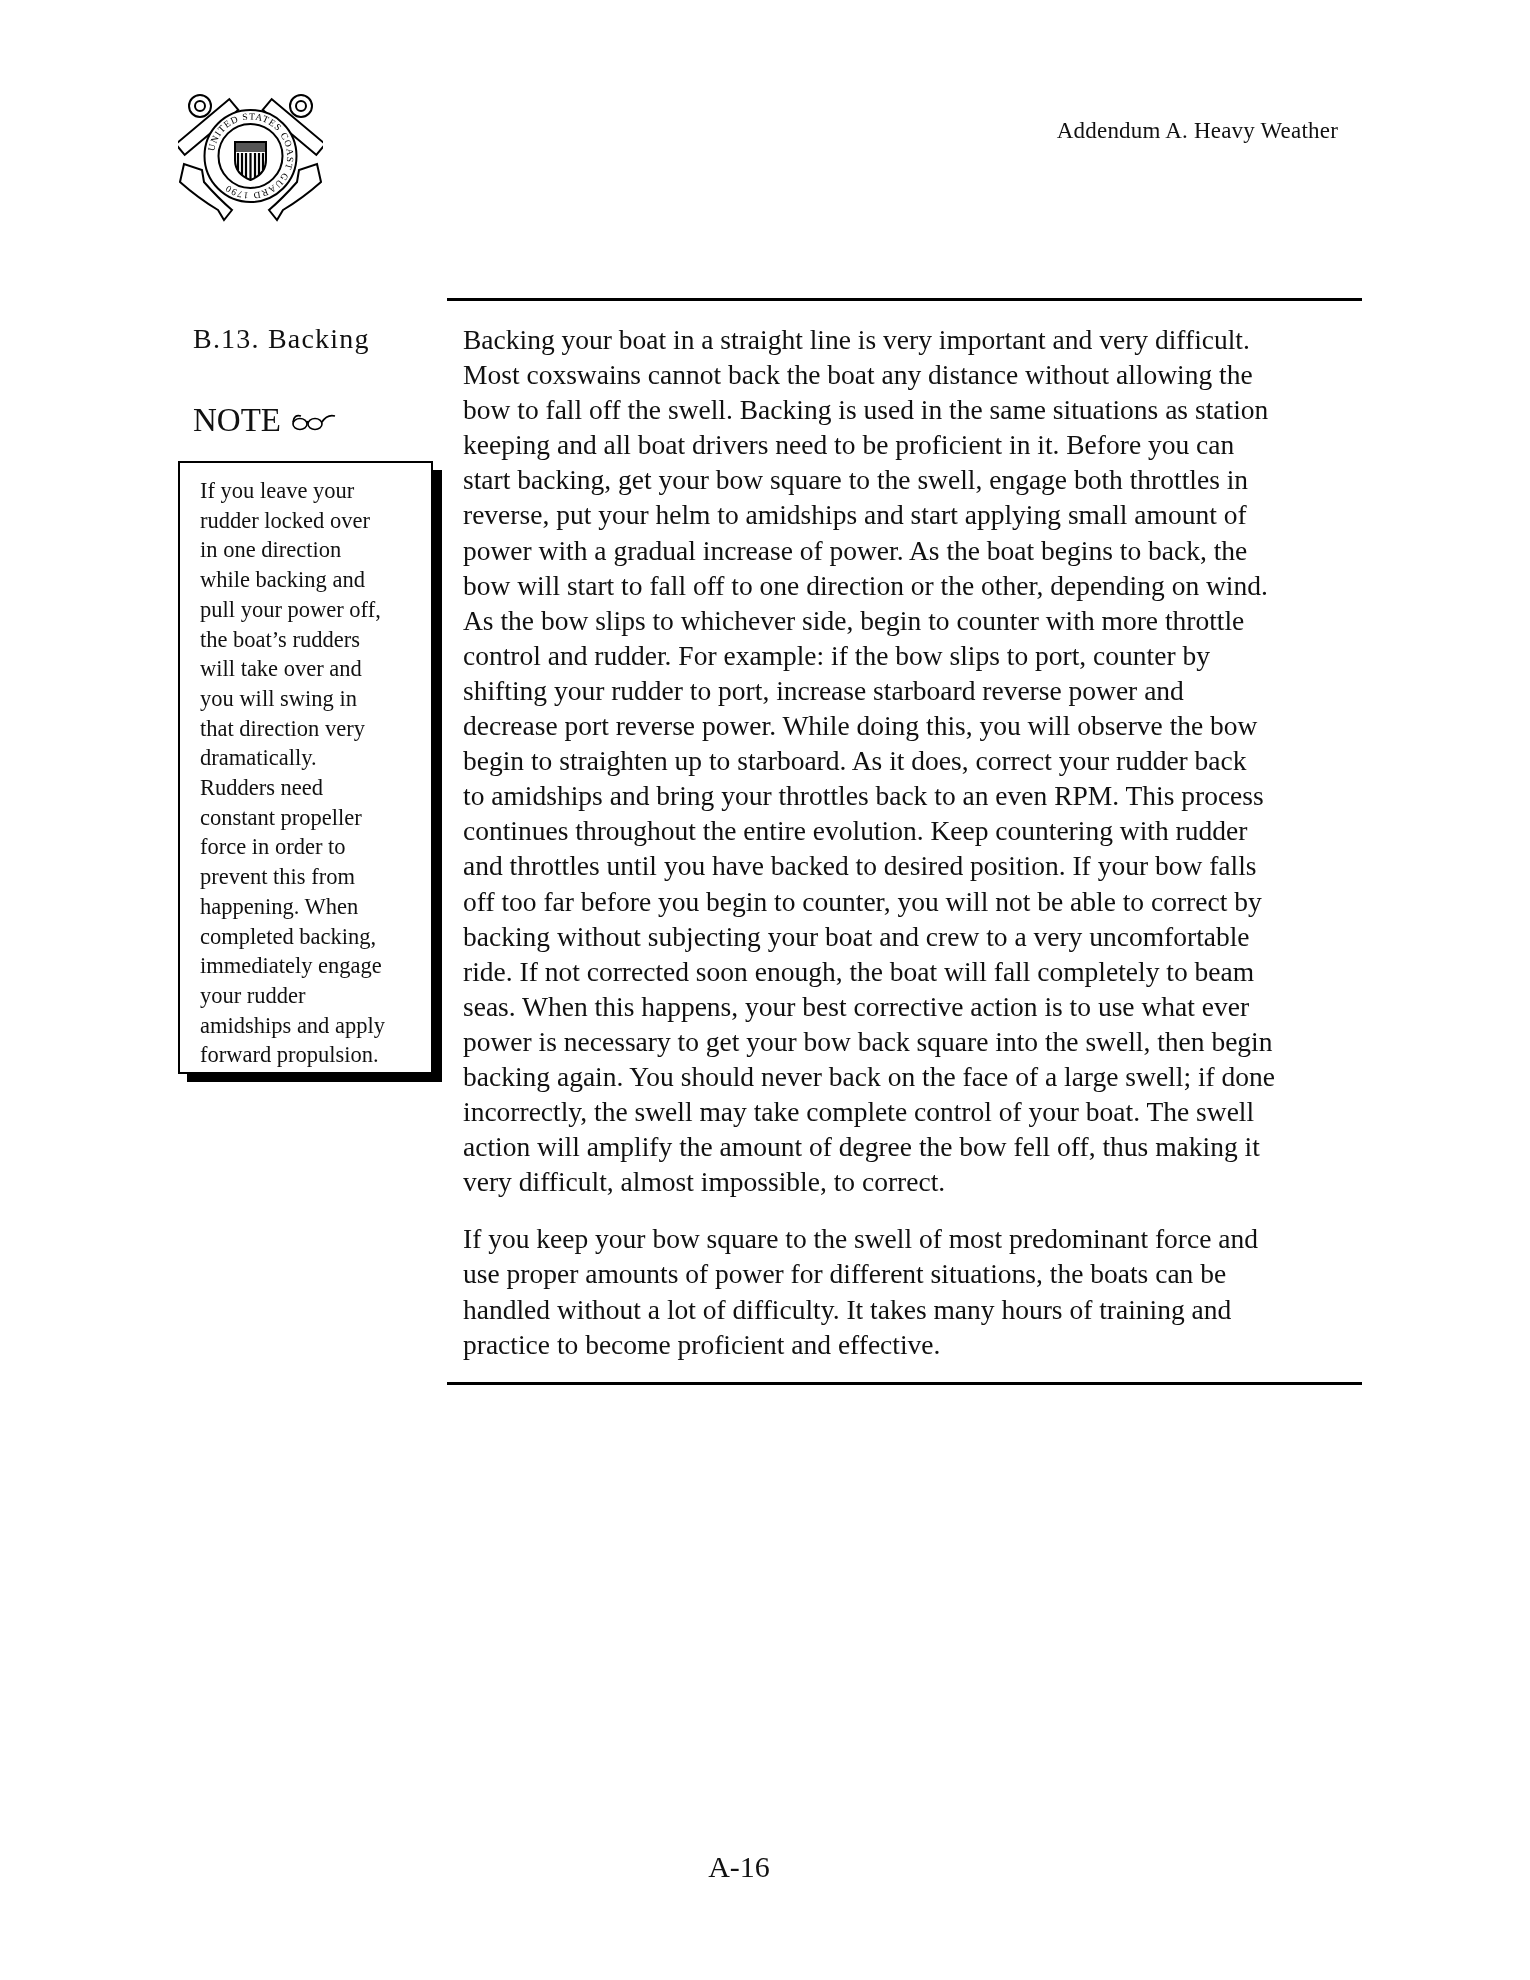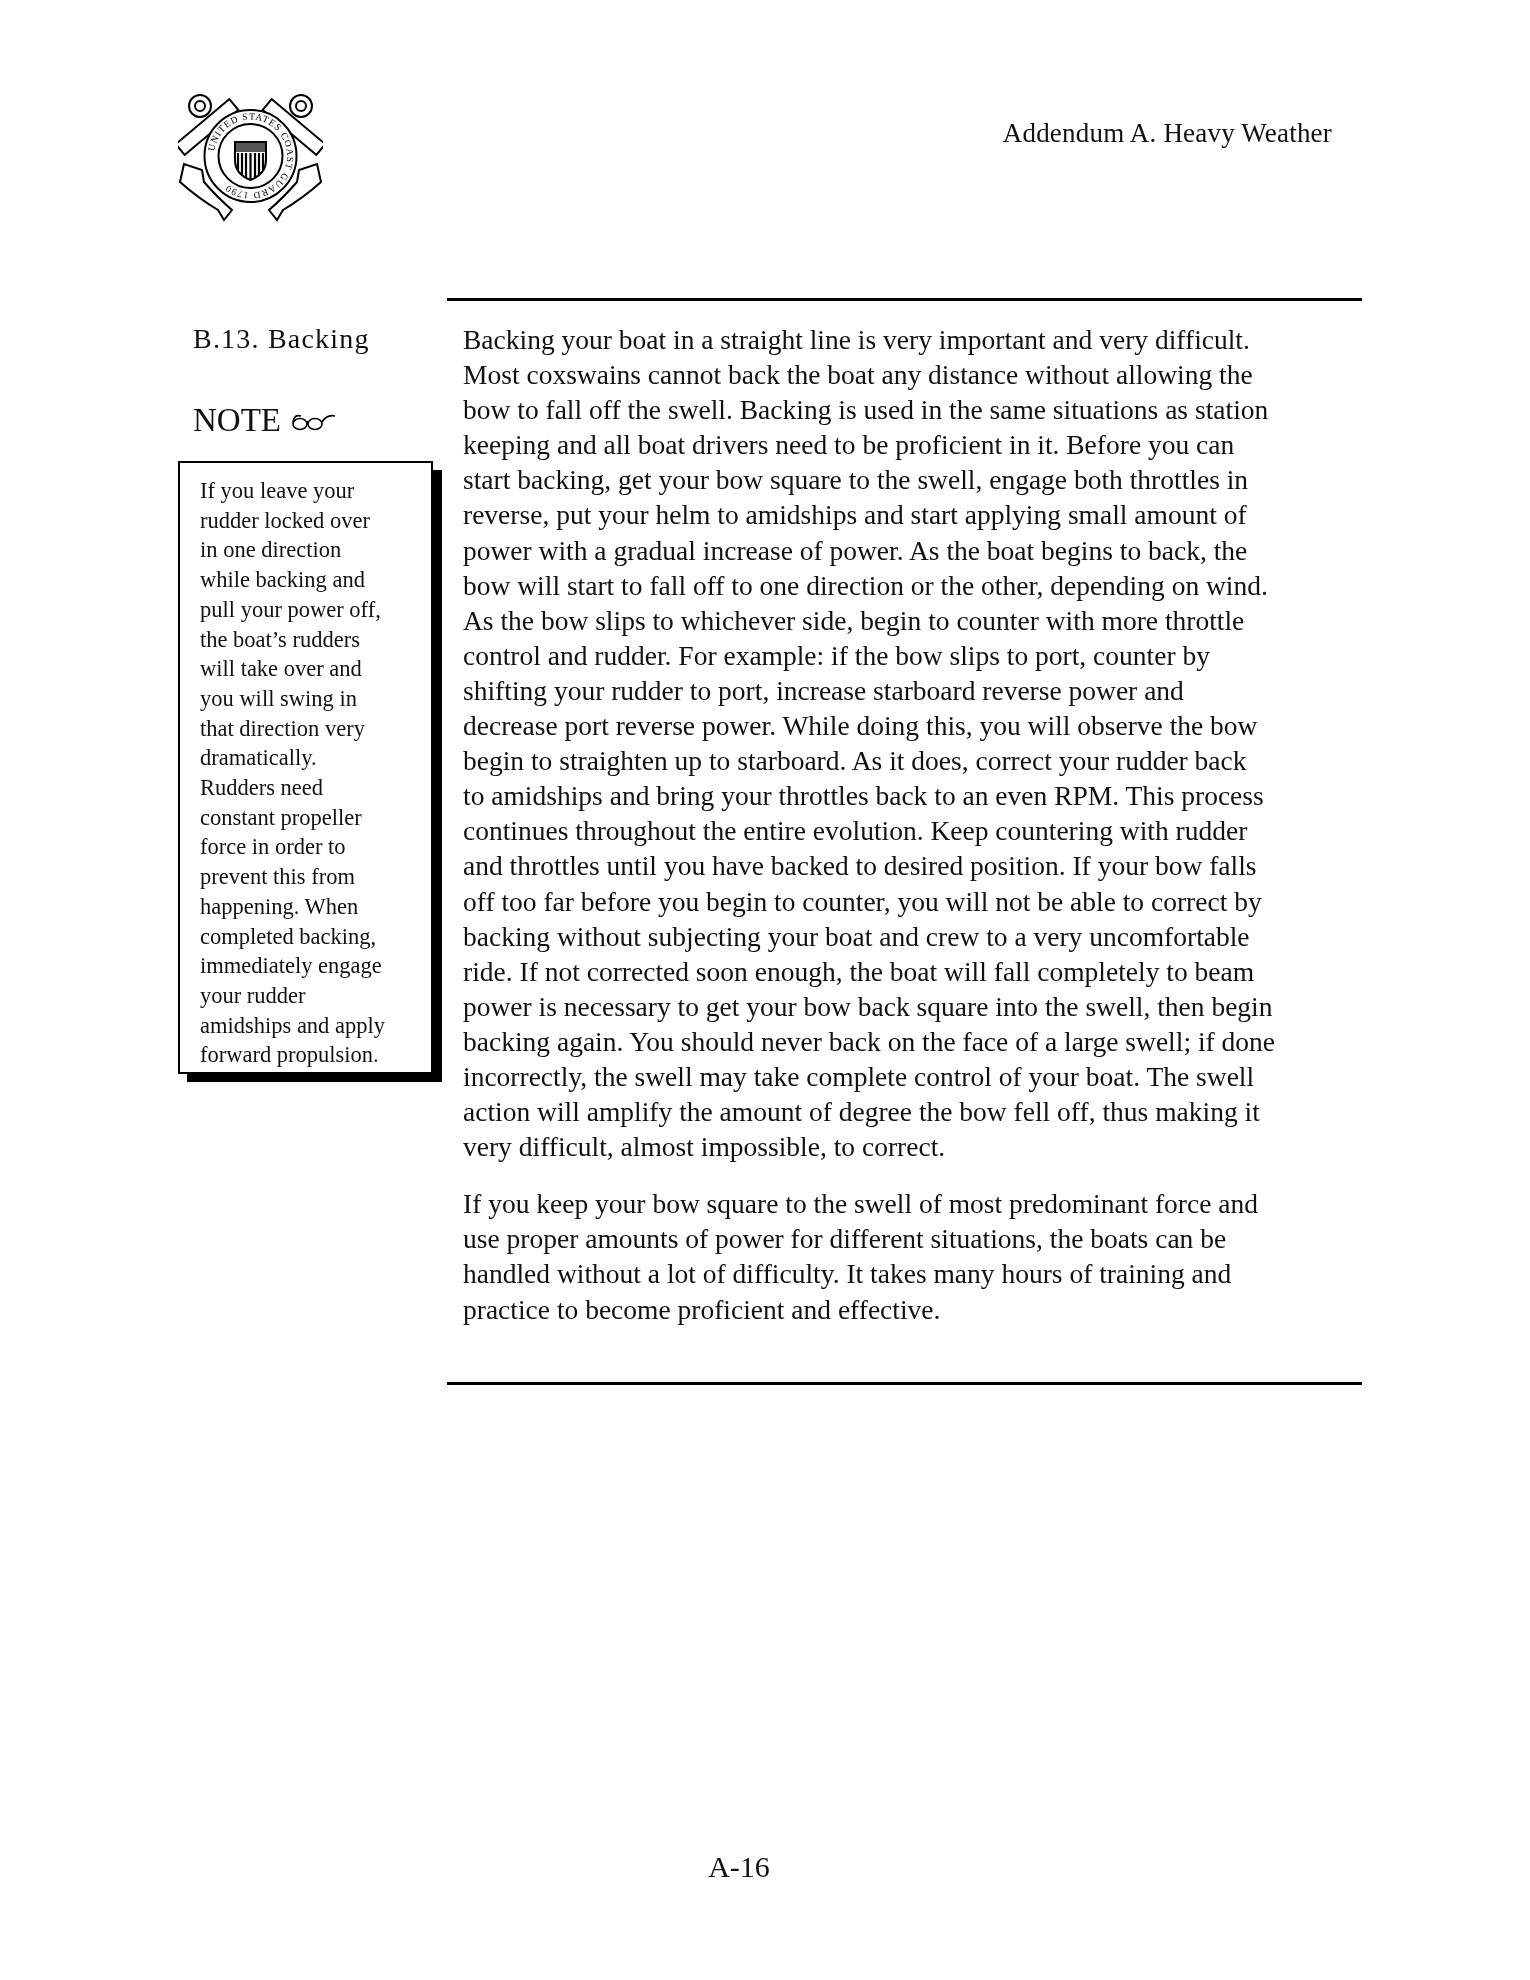--- a/index.html
+++ b/index.html
@@ -2,22 +2,22 @@
 <html><head>
   <meta charset="utf-8">
   <style>
     html, body { margin: 0; padding: 0; background: #ffffff; }
     body {
       width: 1530px; height: 1980px; position: relative; overflow: hidden;
       font-family: "Liberation Serif", "DejaVu Serif", serif; color: #111111;
     }
     .logo { position: absolute; left: 178px; top: 86px; width: 145px; height: 140px; }
     .running-head {
-      position: absolute; right: 198px; top: 118px;
-      font-size: 27px; letter-spacing: 0.2px; white-space: nowrap;
+      position: absolute; right: 192px; top: 118px;
+      font-size: 23px; letter-spacing: 0.2px; white-space: nowrap;
     }
     .rule { position: absolute; left: 447px; width: 915px; height: 3px; background: #000; }
     .rule.top { top: 298px; }
     .rule.bottom { top: 1382px; }
     .section-heading {
       position: absolute; left: 193px; top: 323px;
       font-size: 28px; letter-spacing: 1.2px; white-space: nowrap;
     }
     .note-title {
       position: absolute; left: 193px; top: 402px;
@@ -143,20 +143,21 @@
     <div class="line">control and rudder. For example: if the bow slips to port, counter by</div>
     <div class="line">shifting your rudder to port, increase starboard reverse power and</div>
     <div class="line">decrease port reverse power. While doing this, you will observe the bow</div>
     <div class="line">begin to straighten up to starboard. As it does, correct your rudder back</div>
     <div class="line">to amidships and bring your throttles back to an even RPM. This process</div>
     <div class="line">continues throughout the entire evolution. Keep countering with rudder</div>
     <div class="line">and throttles until you have backed to desired position. If your bow falls</div>
     <div class="line">off too far before you begin to counter, you will not be able to correct by</div>
     <div class="line">backing without subjecting your boat and crew to a very uncomfortable</div>
     <div class="line">ride. If not corrected soon enough, the boat will fall completely to beam</div>
+    <div class="line">seas. When this happens, your best corrective action is to use what ever</div>
     <div class="line">power is necessary to get your bow back square into the swell, then begin</div>
     <div class="line">backing again. You should never back on the face of a large swell; if done</div>
     <div class="line">incorrectly, the swell may take complete control of your boat. The swell</div>
     <div class="line">action will amplify the amount of degree the bow fell off, thus making it</div>
     <div class="line">very difficult, almost impossible, to correct.</div>
   </div>
   <div class="para2">
     <div class="line">If you keep your bow square to the swell of most predominant force and</div>
     <div class="line">use proper amounts of power for different situations, the boats can be</div>
     <div class="line">handled without a lot of difficulty. It takes many hours of training and</div>

